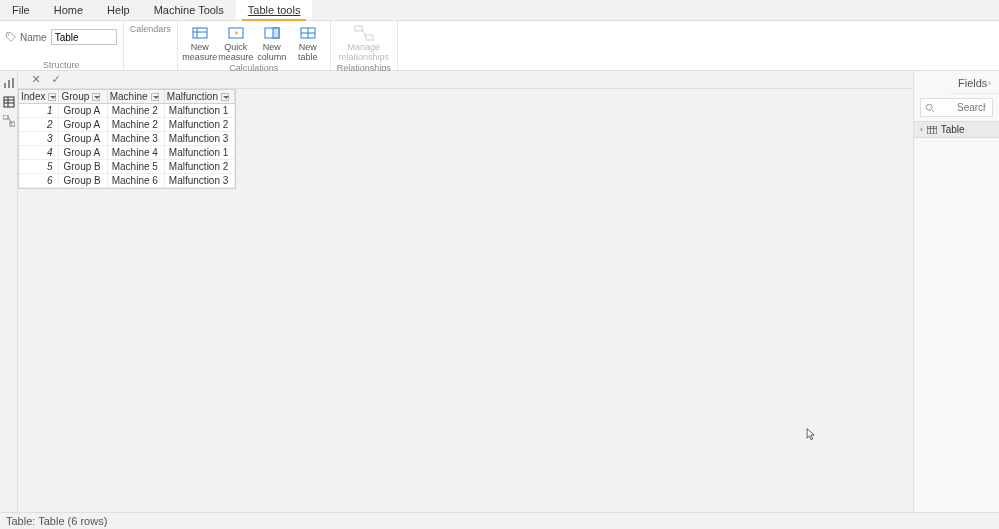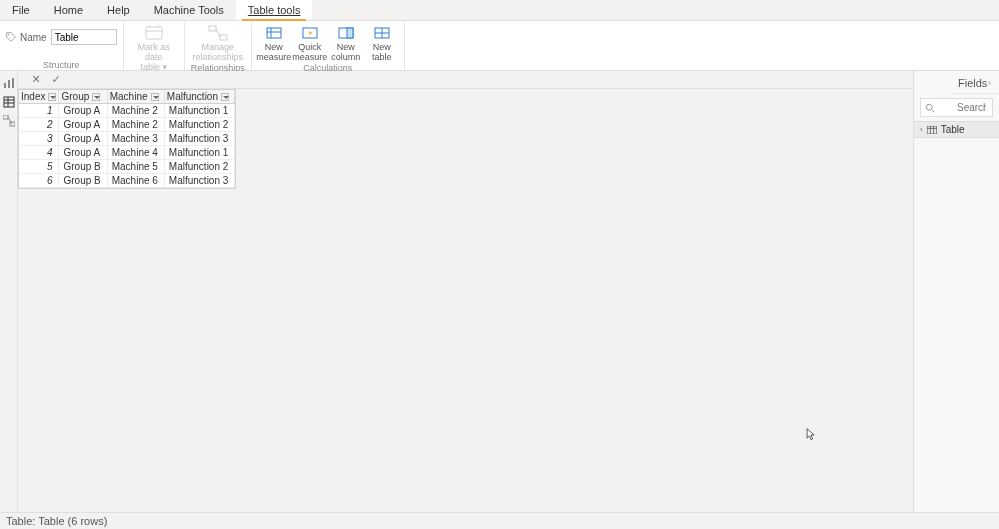--- a/index.html
+++ b/index.html
@@ -86,82 +86,71 @@
             <circle cx="4" cy="4" r="1" fill="#888"></circle>
           </svg>
         <span class="tag">Name</span>
         <input class="name-input" value="Table" style="">
       </div>
     </div>
     <div class="rgroup-label">Structure</div>
   </div>
 
   <div class="rgroup">
+    <div class="rgroup-label">Calendars</div>
+  </div>
+
+  <div class="rgroup">
     <div class="rgroup-body">
-      <div class="rbtn wide disabled">
-        <svg class="ricon" viewBox="0 0 20 16">
-            <rect x="2" y="2" width="16" height="12" rx="1" fill="none" stroke="#888"></rect>
-            <line x1="2" y1="6" x2="18" y2="6" stroke="#888"></line>
-            <line x1="6" y1="2" x2="6" y2="0" stroke="#888"></line>
-            <line x1="14" y1="2" x2="14" y2="0" stroke="#888"></line>
-          </svg>
-        <div class="rlabel"><span>Mark as date</span><br><span>table</span> <span>▾</span></div>
-      </div>
-    </div>
-    <div class="rgroup-label">Calendars</div>
+      <div class="rbtn narrow">
+        <svg class="ricon" viewBox="0 0 20 16">
+            <rect x="3" y="3" width="14" height="10" fill="none" stroke="#2b7cd3"></rect>
+            <line x1="3" y1="7" x2="17" y2="7" stroke="#2b7cd3"></line>
+            <line x1="7" y1="3" x2="7" y2="13" stroke="#2b7cd3"></line>
+          </svg>
+        <div class="rlabel">New measure</div>
+      </div>
+      <div class="rbtn narrow">
+        <svg class="ricon" viewBox="0 0 20 16">
+            <rect x="3" y="3" width="14" height="10" fill="none" stroke="#2b7cd3"></rect>
+            <path d="M9 6 L13 8 L9 10 Z" fill="#f5bb41"></path>
+          </svg>
+        <div class="rlabel">Quick measure</div>
+      </div>
+      <div class="rbtn narrow">
+        <svg class="ricon" viewBox="0 0 20 16">
+            <rect x="3" y="3" width="14" height="10" fill="none" stroke="#2b7cd3"></rect>
+            <rect x="11" y="3" width="6" height="10" fill="#c7e0f4" stroke="#2b7cd3"></rect>
+          </svg>
+        <div class="rlabel">New column</div>
+      </div>
+      <div class="rbtn narrow">
+        <svg class="ricon" viewBox="0 0 20 16">
+            <rect x="3" y="3" width="14" height="10" fill="none" stroke="#2b7cd3"></rect>
+            <line x1="3" y1="8" x2="17" y2="8" stroke="#2b7cd3"></line>
+            <line x1="10" y1="3" x2="10" y2="13" stroke="#2b7cd3"></line>
+          </svg>
+        <div class="rlabel">New table</div>
+      </div>
+    </div>
+    <div class="rgroup-label">Calculations</div>
   </div>
 
   <div class="rgroup">
     <div class="rgroup-body">
       <div class="rbtn wide disabled">
         <svg class="ricon" viewBox="0 0 20 16">
             <rect x="1" y="1" width="7" height="5" fill="none" stroke="#888"></rect>
             <rect x="12" y="10" width="7" height="5" fill="none" stroke="#888"></rect>
             <line x1="8" y1="4" x2="12" y2="12" stroke="#888"></line>
           </svg>
         <div class="rlabel"><span>Manage</span><br><span>relationships</span></div>
       </div>
     </div>
     <div class="rgroup-label">Relationships</div>
-  </div>
-
-  <div class="rgroup">
-    <div class="rgroup-body">
-      <div class="rbtn narrow">
-        <svg class="ricon" viewBox="0 0 20 16">
-            <rect x="3" y="3" width="14" height="10" fill="none" stroke="#2b7cd3"></rect>
-            <line x1="3" y1="7" x2="17" y2="7" stroke="#2b7cd3"></line>
-            <line x1="7" y1="3" x2="7" y2="13" stroke="#2b7cd3"></line>
-          </svg>
-        <div class="rlabel">New measure</div>
-      </div>
-      <div class="rbtn narrow">
-        <svg class="ricon" viewBox="0 0 20 16">
-            <rect x="3" y="3" width="14" height="10" fill="none" stroke="#2b7cd3"></rect>
-            <path d="M9 6 L13 8 L9 10 Z" fill="#f5bb41"></path>
-          </svg>
-        <div class="rlabel">Quick measure</div>
-      </div>
-      <div class="rbtn narrow">
-        <svg class="ricon" viewBox="0 0 20 16">
-            <rect x="3" y="3" width="14" height="10" fill="none" stroke="#2b7cd3"></rect>
-            <rect x="11" y="3" width="6" height="10" fill="#c7e0f4" stroke="#2b7cd3"></rect>
-          </svg>
-        <div class="rlabel">New column</div>
-      </div>
-      <div class="rbtn narrow">
-        <svg class="ricon" viewBox="0 0 20 16">
-            <rect x="3" y="3" width="14" height="10" fill="none" stroke="#2b7cd3"></rect>
-            <line x1="3" y1="8" x2="17" y2="8" stroke="#2b7cd3"></line>
-            <line x1="10" y1="3" x2="10" y2="13" stroke="#2b7cd3"></line>
-          </svg>
-        <div class="rlabel">New table</div>
-      </div>
-    </div>
-    <div class="rgroup-label">Calculations</div>
   </div>
 </div>
 
 <div class="main">
 
   <div class="leftrail">
     <svg class="vicon" viewBox="0 0 12 12">
         <rect x="1" y="6" width="2" height="5" fill="#888"></rect>
         <rect x="5" y="3" width="2" height="8" fill="#888"></rect>
         <rect x="9" y="1" width="2" height="10" fill="#888"></rect>

